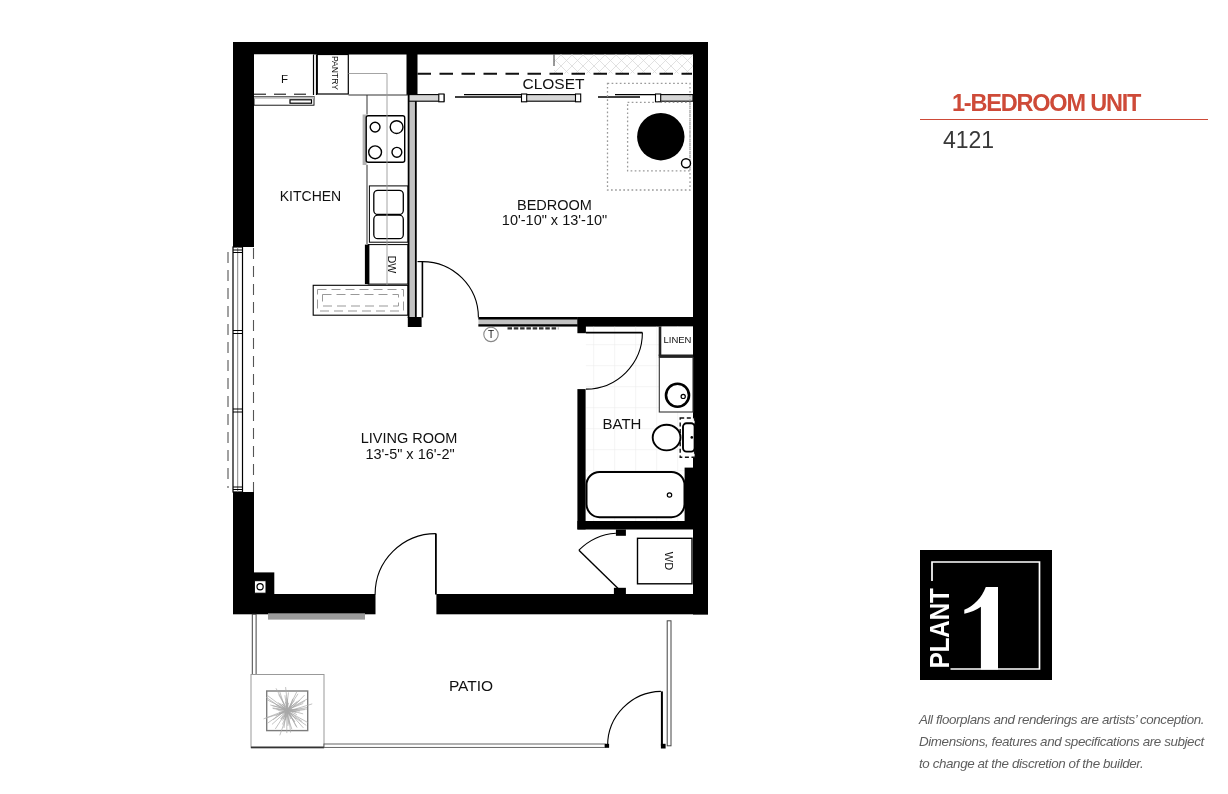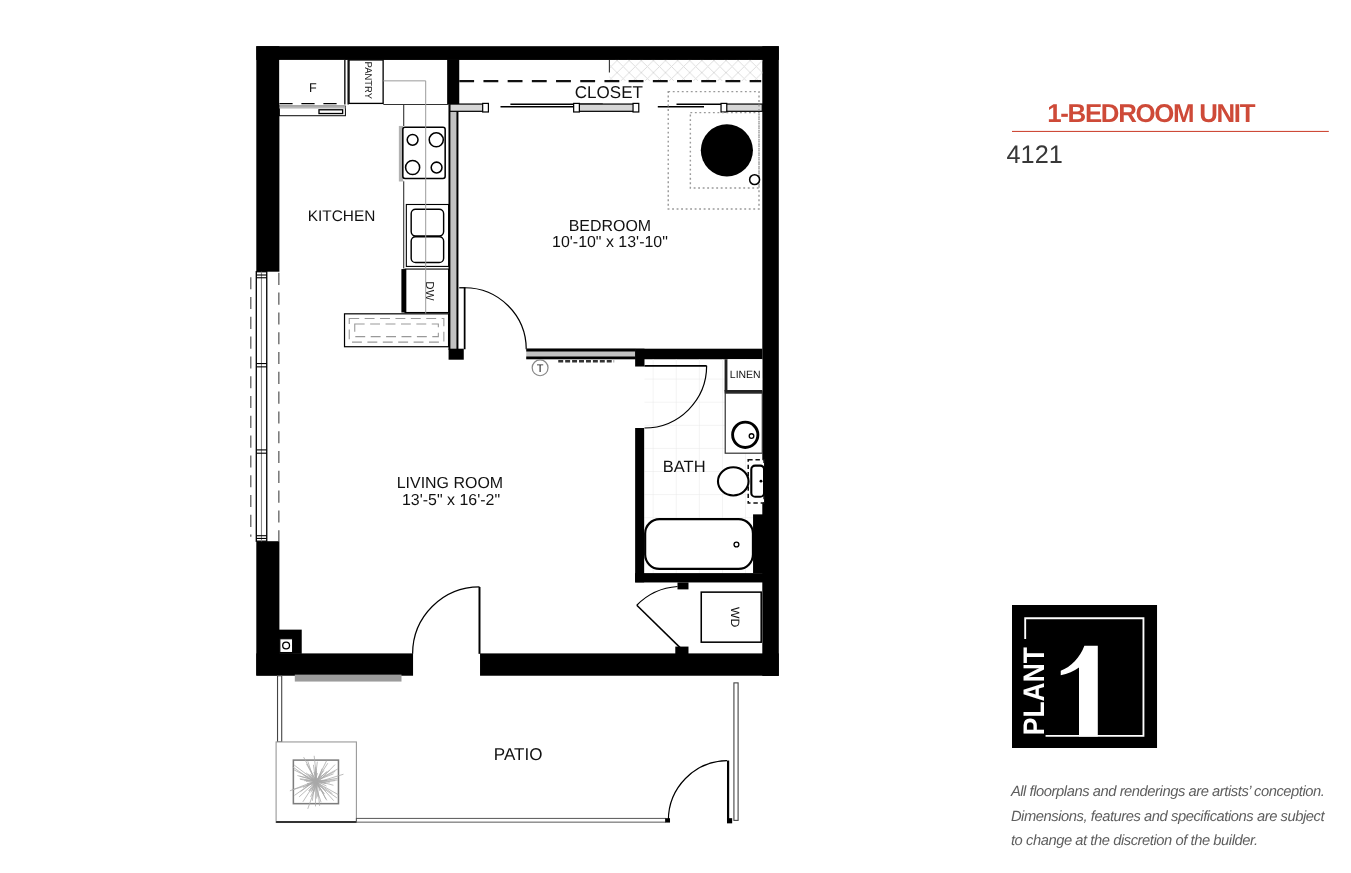--- a/index.html
+++ b/index.html
@@ -325,21 +325,21 @@
 <rect x="667.2" y="620.8" width="3.8" height="125" fill="#fff" stroke="#444" stroke-width="1"></rect>
 
 <text x="471" y="690.8" font-size="15.5" text-anchor="middle">PATIO</text>
 
 </svg>
 
 <div class="abs" style="left:952px;top:91.8px;width:310px;font-size:23.5px;line-height:23.5px;font-weight:bold;letter-spacing:-1.2px;color:#ce4a38;">1-BEDROOM UNIT</div>
 
 <div class="abs" style="left:920px;top:118.6px;width:288px;height:1.8px;background:#ce4a38;"></div>
 
-<div class="abs" style="left:915px;top:129px;width:200px;font-size:23px;line-height:23px;color:#383838;">4121</div>
+<div class="abs" style="left:943px;top:129px;width:200px;font-size:23px;line-height:23px;color:#383838;">4121</div>
 
 <svg class="abs" style="left:920px;top:550px;" width="132" height="130" viewBox="0 0 132 130">
   <rect x="0" y="0" width="132" height="130" fill="#000"></rect>
   <path d="M12 31 V12 H119.5 V119 H30.5" fill="none" stroke="#fff" stroke-width="1.7"></path>
   <text x="28.9" y="118.3" transform="rotate(-90 28.9 118.3)" style="fill:#fff" font-weight="bold" font-size="27" textLength="80" lengthAdjust="spacingAndGlyphs">PLANT</text>
   <path d="M78 119.5 V37 H65.8 C62 47.5 53.5 56.3 44.3 59.8 V63.8 C50.5 62.5 56.5 60.2 60.9 56.8 V119.5 Z" style="fill:#fff"></path>
 </svg>
 
 <div class="abs" style="left:919px;top:708.6px;width:340px;font-size:13.4px;letter-spacing:-0.4px;font-style:italic;color:#5e5e5e;line-height:22px;">All floorplans and renderings are artists’ conception.<br>Dimensions, features and specifications are subject<br>to change at the discretion of the builder.</div>
 

